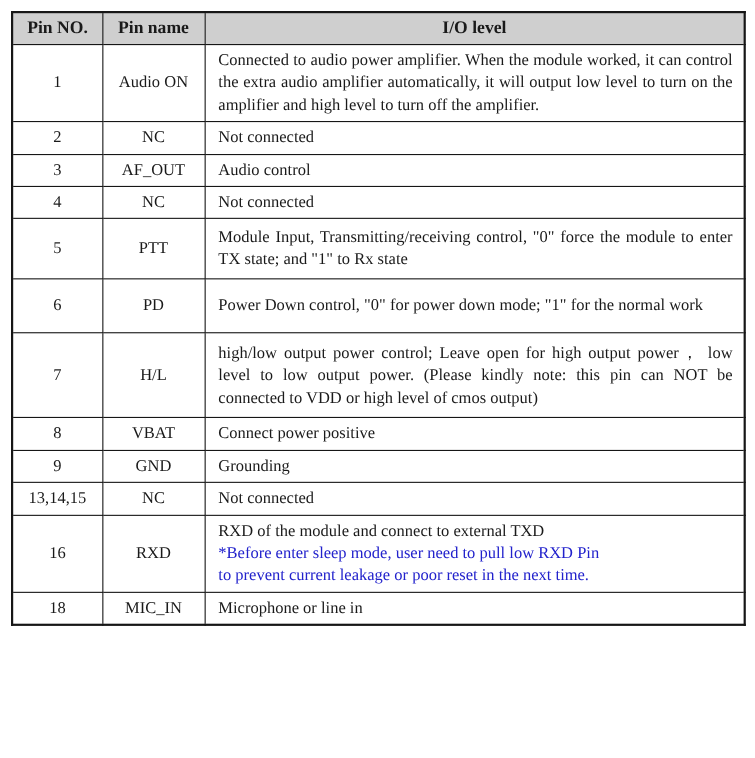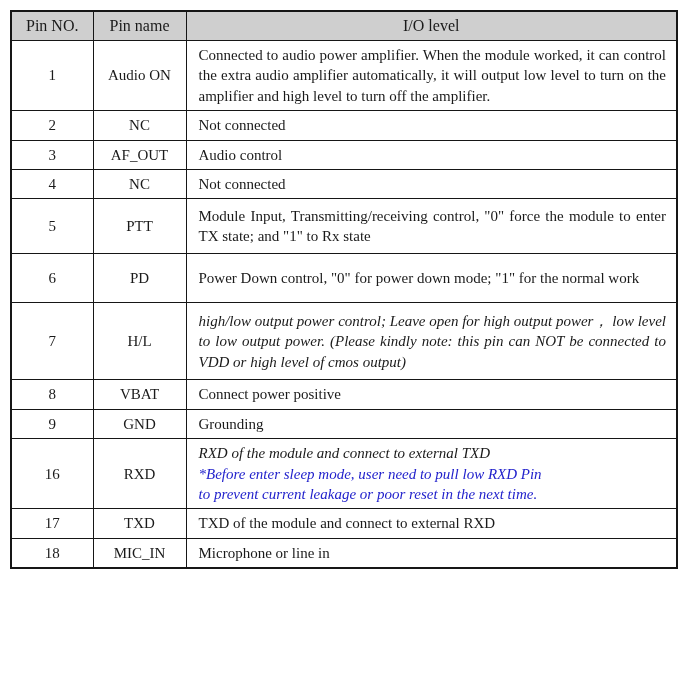--- a/index.html
+++ b/index.html
@@ -22,38 +22,38 @@
   }
   col.c1 { width: 82px; }
   col.c2 { width: 93px; }
   th, td {
     border: 1.5px solid #161616;
     vertical-align: middle;
   }
   th {
     background: var(--header-bg, #cfcfcf);
     font-size: 16px;
-    font-weight: normal;
+    font-weight: bold;
     text-align: center;
     height: 24px;
     padding: 2px;
   }
   td {
     font-size: 15px;
     line-height: 1.36;
   }
   td.c-pin, td.c-name {
     text-align: center;
     padding: 4px 2px;
   }
   td.c-desc {
     text-align: justify;
     padding: 4px 10px 4px 12px;
   }
-  td.c-desc.lines { text-align: left; font-style: italic; }
+  td.c-desc.lines { text-align: left; }
   .note-line { color: var(--note-blue, #2222cc); }
 </style>
 </head>
 <body>
 
 <div class="table-wrap">
   <table class="pin-table">
     <colgroup>
       <col class="c1">
         <col class="c2">
@@ -93,45 +93,45 @@
           <td class="c-desc" style="height: 46px;">Module Input, Transmitting/receiving control, "0" force the module to enter TX state; and "1" to Rx state</td>
         </tr>
         <tr>
           <td class="c-pin">6</td>
           <td class="c-name">PD</td>
           <td class="c-desc" style="height: 40px;">Power Down control, "0" for power down mode; "1" for the normal work</td>
         </tr>
         <tr>
           <td class="c-pin">7</td>
           <td class="c-name">H/L</td>
-          <td class="c-desc" style="height: 68px; font-style: italic;">high/low output power control; Leave open for high output power， low level to low output power. (Please kindly note: this pin can NOT be connected to VDD or high level of cmos output)</td>
+          <td class="c-desc" style="height: 68px;">high/low output power control; Leave open for high output power， low level to low output power. (Please kindly note: this pin can NOT be connected to VDD or high level of cmos output)</td>
         </tr>
         <tr>
           <td class="c-pin">8</td>
           <td class="c-name">VBAT</td>
           <td class="c-desc">Connect power positive</td>
         </tr>
         <tr>
           <td class="c-pin">9</td>
           <td class="c-name">GND</td>
           <td class="c-desc">Grounding</td>
         </tr>
         <tr>
+          <td class="c-pin">13,14,15</td>
+          <td class="c-name">NC</td>
+          <td class="c-desc">Not connected</td>
+        </tr>
+        <tr>
           <td class="c-pin">16</td>
           <td class="c-name">RXD</td>
           <td class="c-desc lines">
             <div>RXD of the module and connect to external TXD</div>
             <div class="note-line">*Before enter sleep mode, user need to pull low RXD Pin</div>
             <div class="note-line">to prevent current leakage or poor reset in the next time.</div>
           </td>
-        </tr>
-        <tr>
-          <td class="c-pin">17</td>
-          <td class="c-name">TXD</td>
-          <td class="c-desc">TXD of the module and connect to external RXD</td>
         </tr>
         <tr>
           <td class="c-pin">18</td>
           <td class="c-name">MIC_IN</td>
           <td class="c-desc">Microphone or line in</td>
         </tr>
       </tbody>
   </table>
 </div>
 

